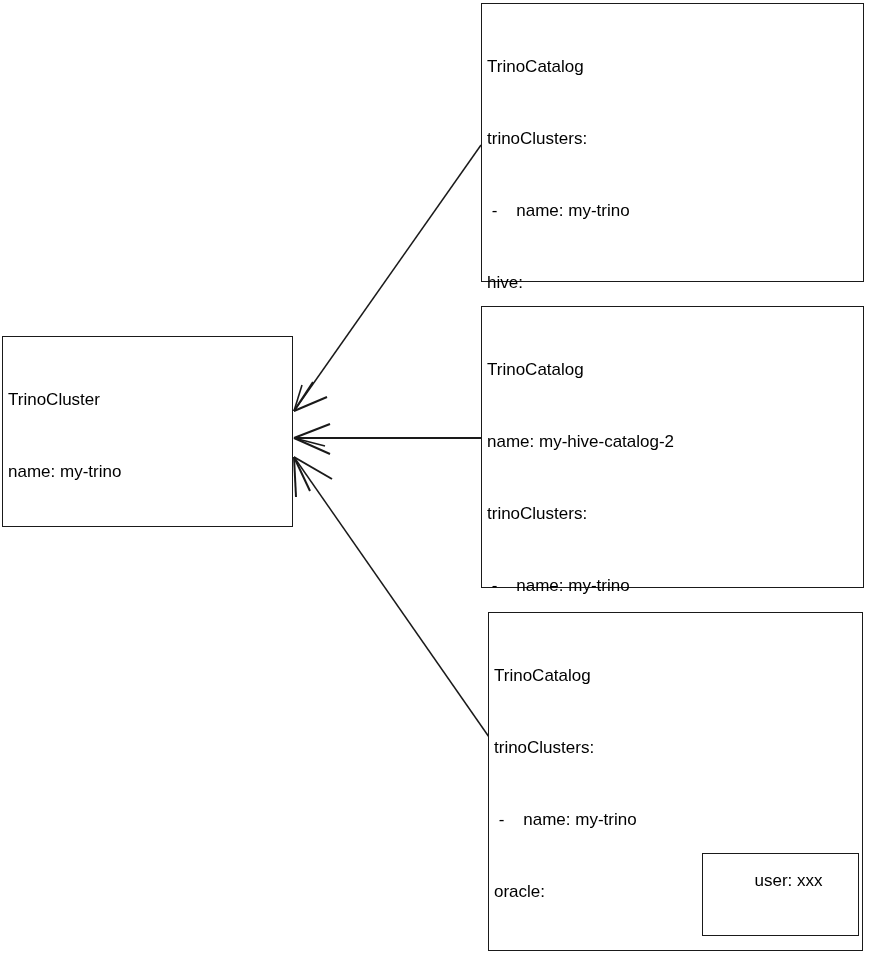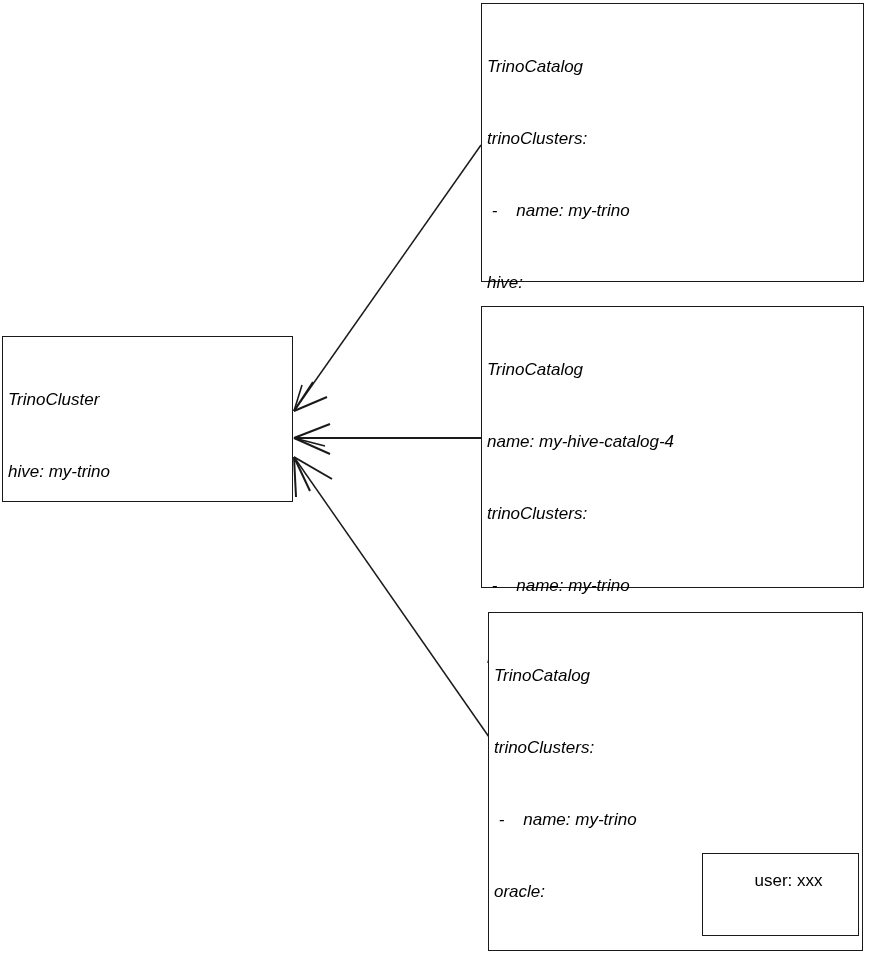--- a/index.html
+++ b/index.html
@@ -39,28 +39,27 @@
     font-size: 17px;
     line-height: 24px;
     color: #000000;
     white-space: pre;
     letter-spacing: 0px;
   }
   .node-text .line {
     display: block;
     height: 24px;
     white-space: pre;
-    font-style: italic;
   }
   
   #node-cluster {
     left: 2px;
     top: 336px;
     width: 291px;
-    height: 166px;
+    height: 191px;
   }
   
   #node-catalog-1 {
     left: 481px;
     top: 3px;
     width: 383px;
     height: 279px;
   }
   #node-catalog-2 {
     left: 481px;
@@ -130,41 +129,41 @@
     <g>
       <line x1="759" y1="815" x2="787" y2="853" stroke="#1a1a1a" stroke-width="1.6"></line>
       <line x1="787" y1="853" x2="770" y2="823" stroke="#1a1a1a" stroke-width="1.8"></line>
       <line x1="787" y1="853" x2="762" y2="835" stroke="#1a1a1a" stroke-width="1.8"></line>
     </g>
   </svg>
 
   <div class="node" id="node-cluster">
     <div class="node-text">
       <span class="line">TrinoCluster</span>
-      <span class="line">hive: my-trino</span>
+      <span class="line">name: my-trino</span>
     </div>
   </div>
 
   <div class="node" id="node-catalog-1">
     <div class="node-text">
       <span class="line">TrinoCatalog</span>
       <span class="line">trinoClusters:</span>
       <span class="line"> -    name: my-trino</span>
       <span class="line">hive:</span>
       <span class="line">   s3: # S3ConnnectionSpec</span>
       <span class="line">      inline:</span>
       <span class="line">         host: minio</span>
       <span class="line">   metastore: # whatever</span>
     </div>
   </div>
 
   <div class="node" id="node-catalog-2">
     <div class="node-text">
       <span class="line">TrinoCatalog</span>
-      <span class="line">name: my-hive-catalog-4</span>
+      <span class="line">name: my-hive-catalog-2</span>
       <span class="line">trinoClusters:</span>
       <span class="line"> -    name: my-trino</span>
       <span class="line">hive:</span>
       <span class="line">   hdfs:</span>
       <span class="line">      # TBD</span>
       <span class="line">   metastore: # whatever</span>
     </div>
   </div>
 
   <div class="node" id="node-catalog-3">

